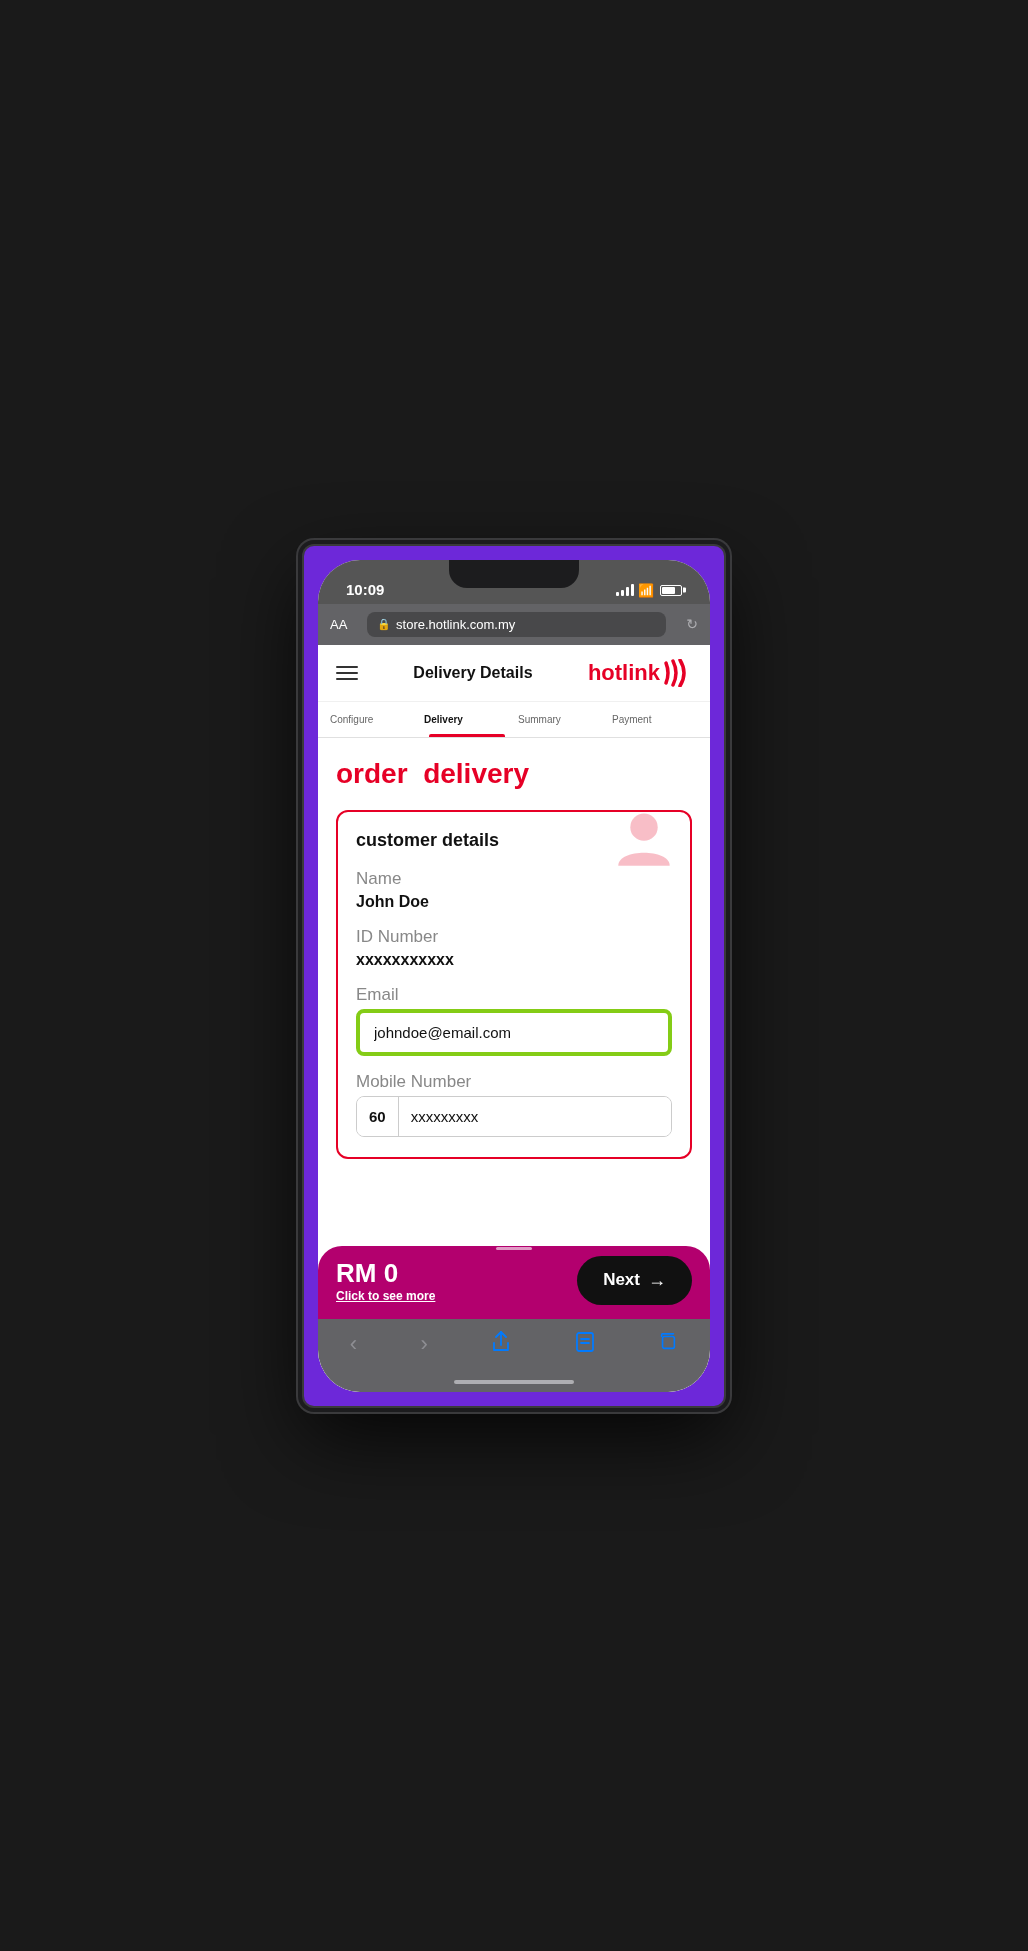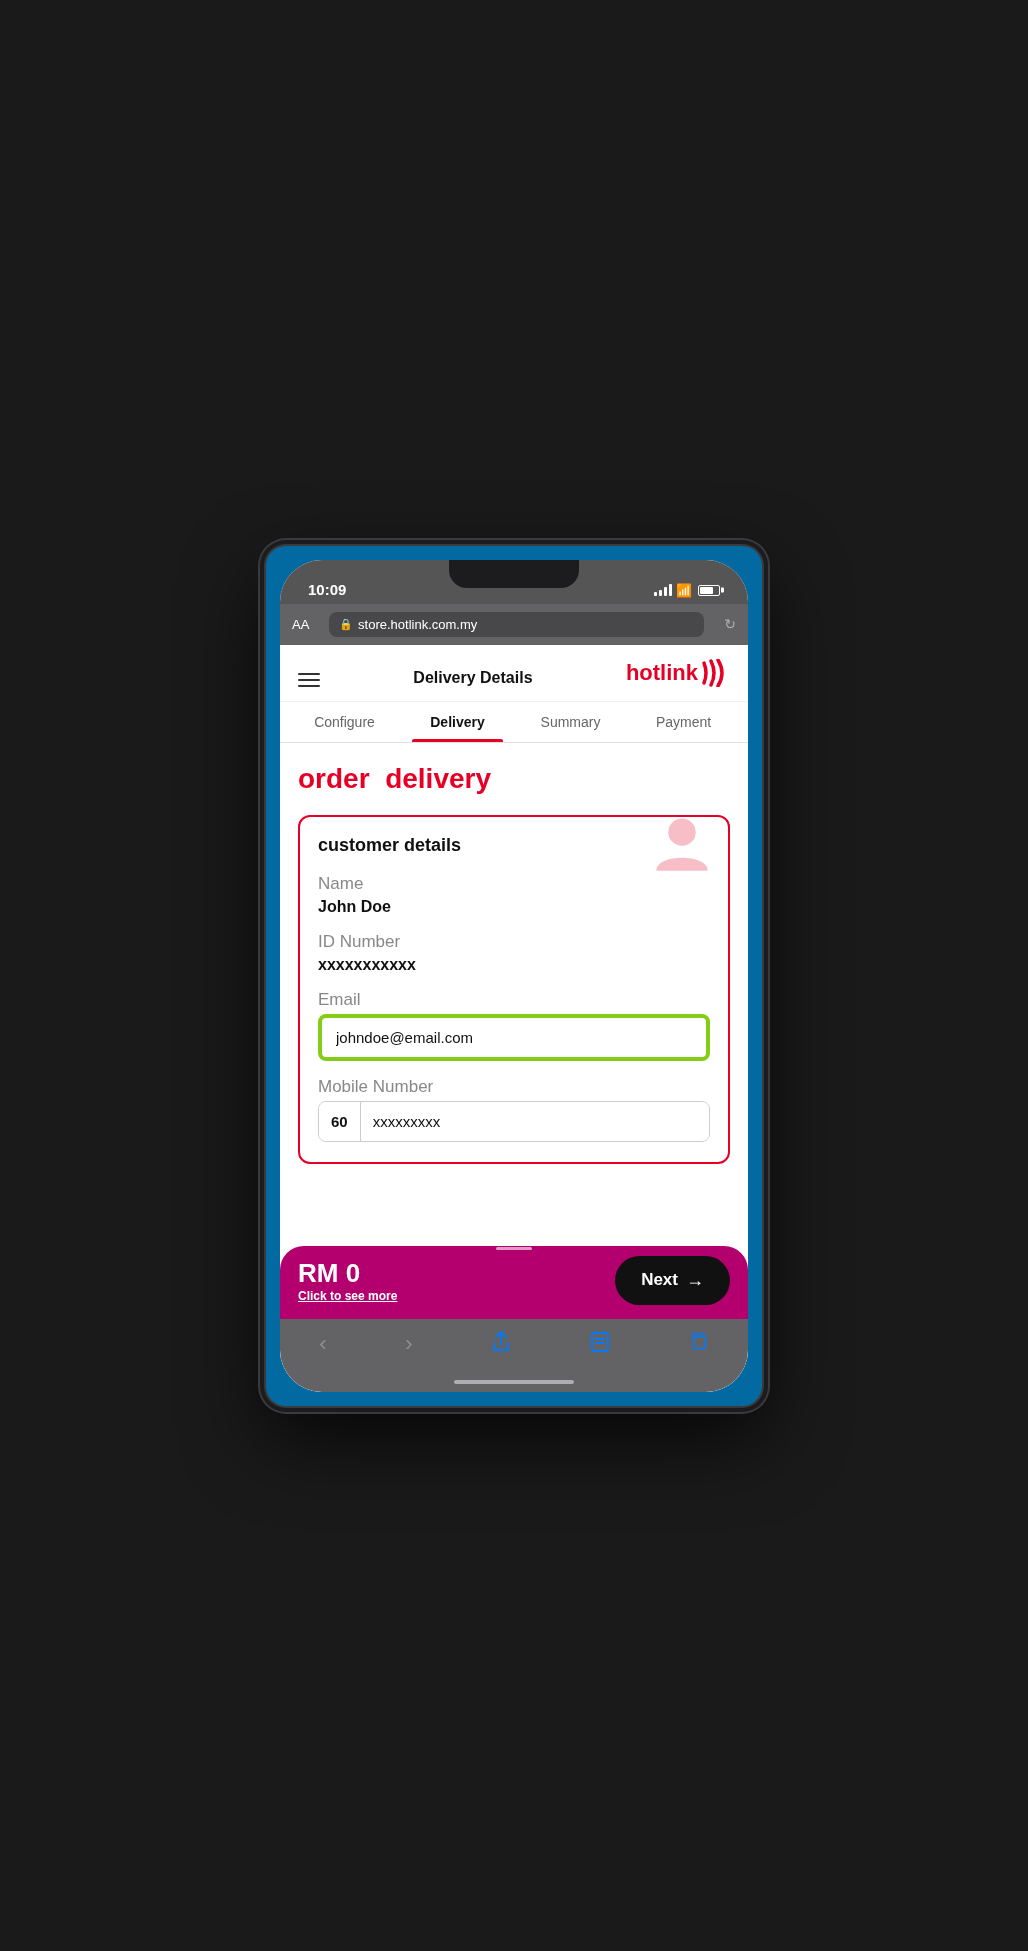--- a/index.html
+++ b/index.html
@@ -6,24 +6,24 @@
     body {
       background: #1a1a1a;
       display: flex;
       justify-content: center;
       align-items: center;
       min-height: 100vh;
       font-family: -apple-system, BlinkMacSystemFont, 'Segoe UI', Helvetica, Arial, sans-serif;
     }
 
     .phone-frame {
-      width: 496px;
+      width: 420px;
       height: 860px;
-      background: #0369a1;
-      border-radius: 20px;
+      background: #6d28d9;
+      border-radius: 10px;
       position: relative;
       box-shadow:
         0 0 0 2px #3a3a3c,
         0 0 0 6px #1c1c1e,
         0 0 0 8px #3a3a3c,
         0 30px 80px rgba(0,0,0,0.8);
       overflow: hidden;
     }
 
     .phone-screen {
@@ -148,21 +148,21 @@
       flex: 1;
       background: #fff;
       overflow-y: auto;
       display: flex;
       flex-direction: column;
     }
 
     
     .header {
       display: flex;
-      align-items: flex-end;
+      align-items: center;
       justify-content: space-between;
       padding: 14px 18px;
       border-bottom: 1px solid #f0f0f0;
     }
     .hamburger-icon {
       display: flex;
       flex-direction: column;
       gap: 4px;
       cursor: pointer;
     }
@@ -188,23 +188,23 @@
     }
 
     
     .tabs {
       display: flex;
       border-bottom: 1px solid #e0e0e0;
       padding: 0 8px;
     }
     .tab {
       flex: 1;
-      text-align: center;
+      text-align: left;
       padding: 12px 4px;
-      font-size: 14px;
+      font-size: 10px;
       color: #666;
       cursor: pointer;
       position: relative;
     }
     .tab.active {
       color: #111;
       font-weight: 700;
     }
     .tab.active::after {
       content: '';

